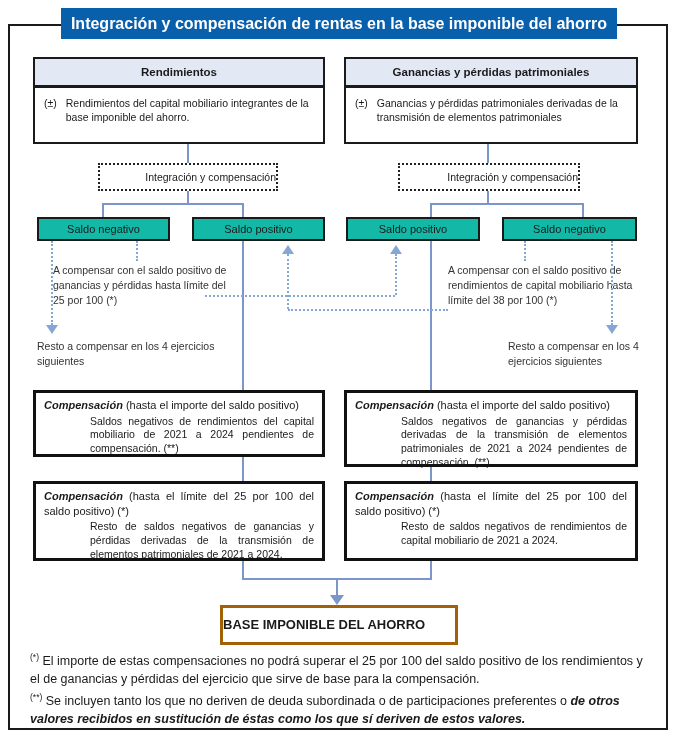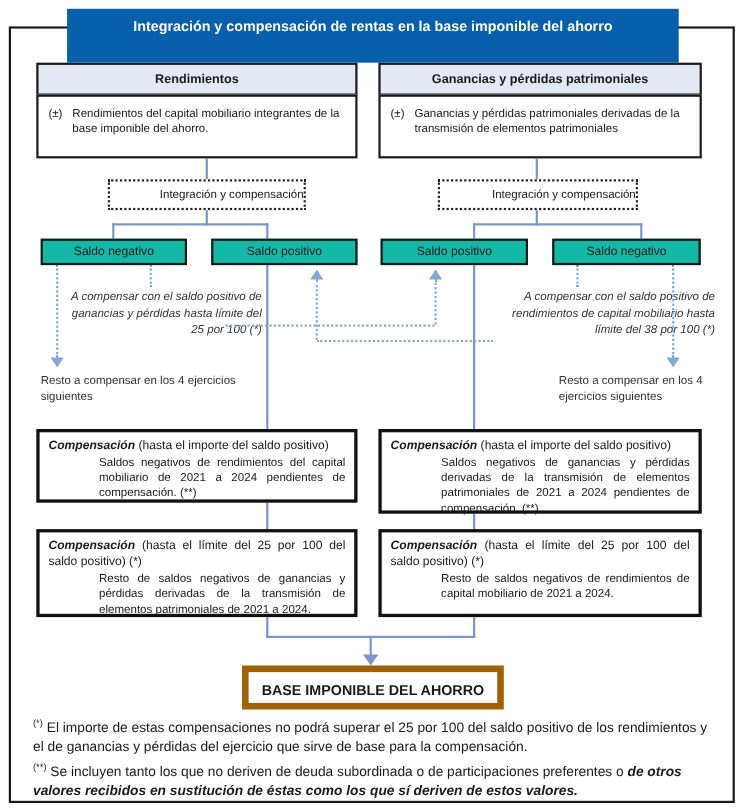--- a/index.html
+++ b/index.html
@@ -1,46 +1,46 @@
 <!DOCTYPE html>
 <html><head>
 <meta charset="utf-8">
 <style>
   html,body{margin:0;padding:0;background:#fff;}
   .page{position:relative;width:678px;height:737px;background:#fff;
         font-family:"Liberation Sans","DejaVu Sans",sans-serif;color:#1a1a1a;overflow:hidden;}
   .abs{position:absolute;box-sizing:border-box;}
   .frame{left:8px;top:24px;width:660px;height:706px;border:2px solid #1a1a1a;}
-  .title{left:61px;top:8px;width:556px;height:49px;background:#085fac;color:#fff;
-         font-weight:bold;font-size:13px;text-align:center;line-height:31px;z-index:6;}
+  .title{left:61px;top:8px;width:556px;height:31px;background:#085fac;color:#fff;
+         font-weight:bold;font-size:16px;text-align:center;line-height:31px;z-index:6;}
   .hdr{height:30px;background:#e3e8f5;border:2px solid #1a1a1a;font-weight:bold;font-size:11.5px;
        text-align:center;line-height:26px;z-index:3;}
   .src{height:58px;background:#fff;border:2px solid #1a1a1a;font-size:10.5px;z-index:3;
        padding:8px 9px 4px 9px;display:flex;gap:9px;align-items:flex-start;line-height:1.35;}
   .integ{height:28px;border:2px dotted #222;background:#fff;font-size:10.5px;text-align:right;
          line-height:24px;z-index:3;}
   .saldo{top:217px;height:24px;border:2px solid #1a1a1a;background:#14b8a6;font-size:11px;
          text-align:center;line-height:20px;z-index:3;}
   .vline{width:2px;background:#7b97c9;}
   .hline{height:2px;background:#7b97c9;}
   .vdot{width:0;border-left:2px dotted #85a7d6;}
   .hdot{height:0;border-top:2px dotted #85a7d6;}
   .arr-dn{width:0;height:0;border-left:6px solid transparent;border-right:6px solid transparent;
           border-top:9px solid #85a7d6;}
   .arr-up{width:0;height:0;border-left:6px solid transparent;border-right:6px solid transparent;
           border-bottom:9px solid #85a7d6;}
   .arr-dn-solid{width:0;height:0;border-left:7px solid transparent;border-right:7px solid transparent;
           border-top:10px solid #7b97c9;}
   .note{font-size:10.5px;line-height:1.45;color:#333;}
-  .center{text-align:right;font-style:italic;}
+  .center{text-align:left;}
   .comp{border:3px solid #111;background:#fff;padding:5px 8px;font-size:10.5px;line-height:1.32;z-index:3;}
   .comp .hd{text-align:justify;font-size:11px;}
   .comp .bd{text-align:justify;margin-top:2px;margin-left:46px;}
-  .base{left:220px;top:605px;width:238px;height:40px;border:6px solid #a16207;font-weight:bold;
-        font-size:13px;text-align:center;line-height:34px;z-index:3;}
+  .base{left:220px;top:605px;width:238px;height:40px;border:3px solid #a16207;font-weight:bold;
+        font-size:13px;line-height:34px;z-index:3;}
   .fnotes{left:30px;top:652px;width:622px;font-size:12.5px;line-height:1.4;}
   .fnotes p{margin:0 0 4px 0;}
   sup{font-size:8.5px;}
   b{font-weight:bold;font-style:italic;}
 </style>
 </head>
 <body>
 
 <div class="page">
 

